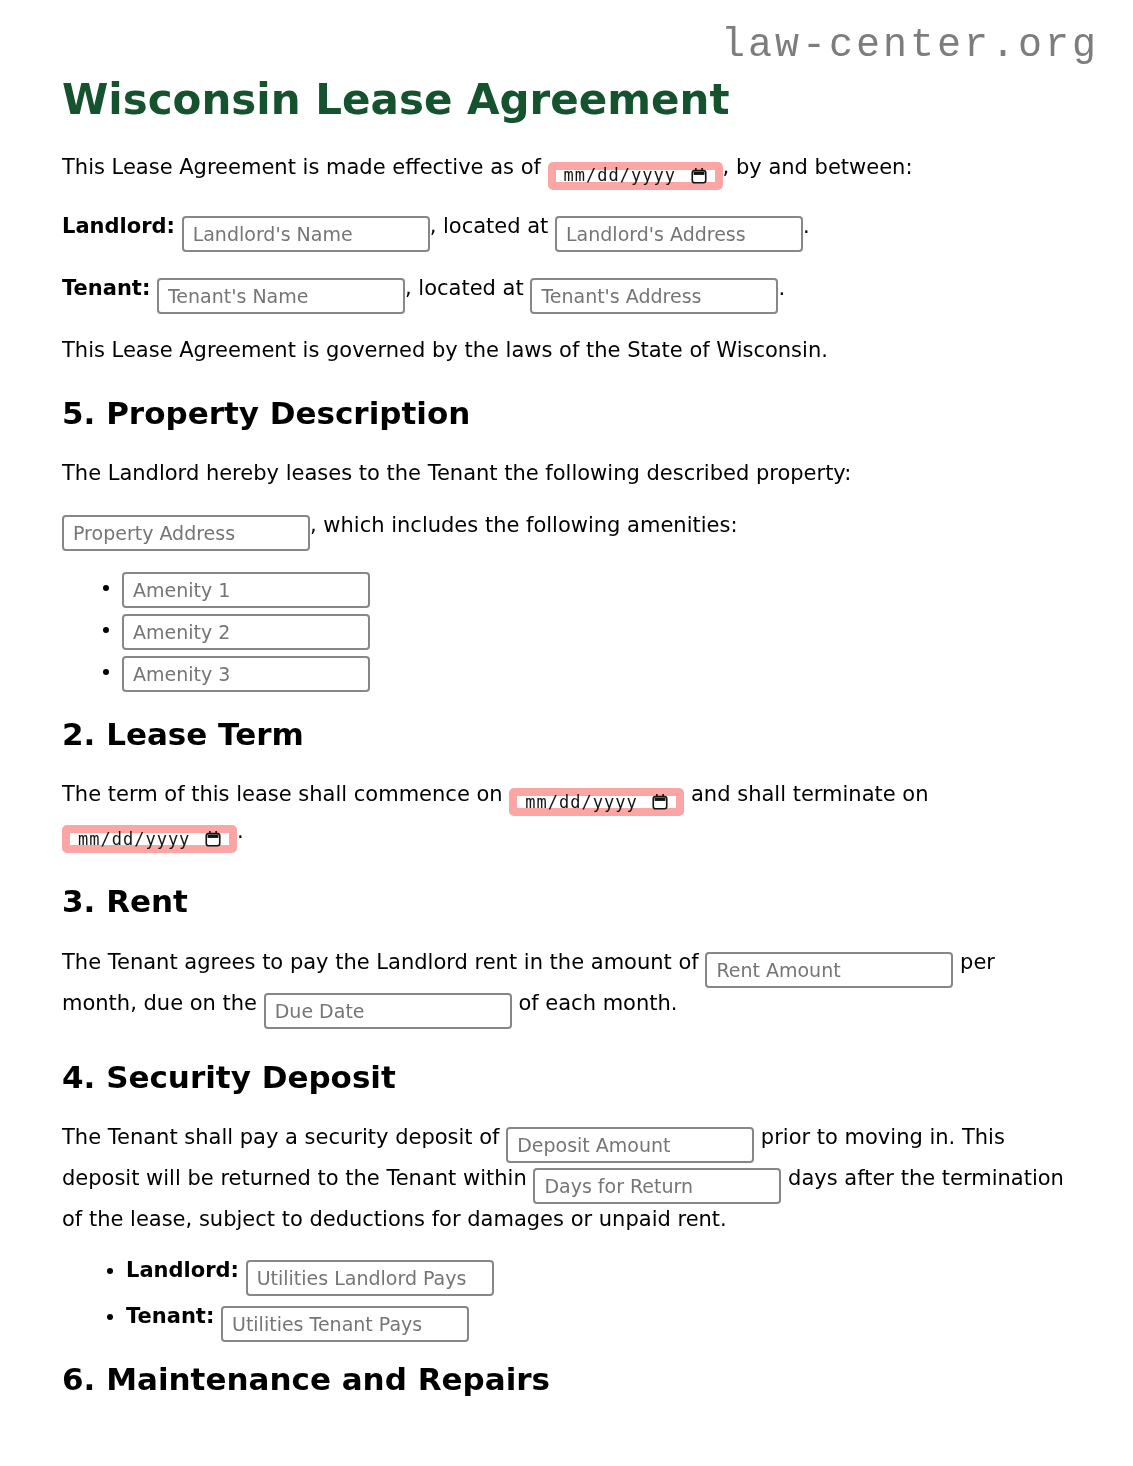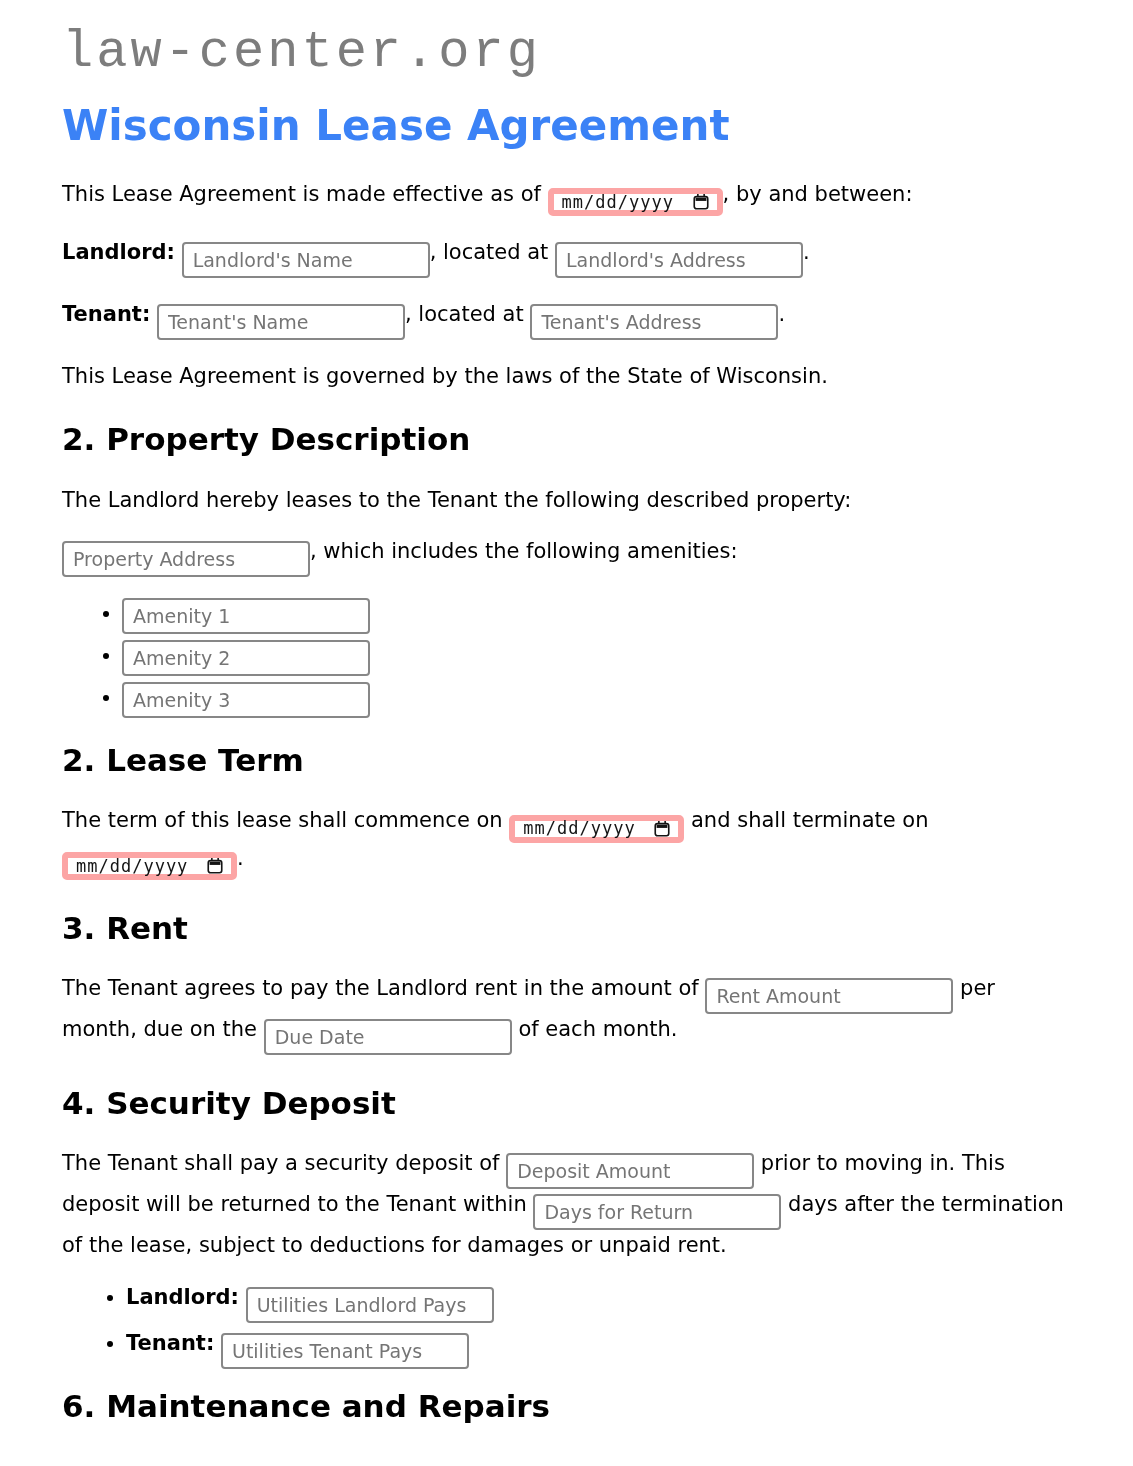--- a/index.html
+++ b/index.html
@@ -8,35 +8,35 @@
     min-height: 1466px;
     box-sizing: border-box;
     padding: 22px 62px 40px 62px;
     font-family: "DejaVu Sans", "Liberation Sans", sans-serif;
     font-size: 21px;
     line-height: 1.45;
     color: #000000;
     background: #ffffff;
   }
   .logo {
-    text-align: left;
+    text-align: right;
     font-family: "Liberation Mono", "DejaVu Sans Mono", monospace;
-    font-size: 52px;
+    font-size: 40px;
     letter-spacing: 3px;
     color: #7d7d7d;
     margin-right: -28px;
     line-height: 1.2;
     white-space: nowrap;
   }
   h1 {
     font-size: 42px;
     font-weight: bold;
-    margin: 18px 0 28px 0;
+    margin: 6px 0 28px 0;
     line-height: 1.15;
-    color: #3b82f6;
+    color: #14532d;
   }
   h2 {
     font-size: 31px;
     font-weight: bold;
     margin: 30px 0 26px 0;
     line-height: 1.2;
     color: #000;
   }
   p { margin: 21px 0; }
   strong { font-weight: bold; }
@@ -56,21 +56,21 @@
   }
   input.text::placeholder { color: #757575; opacity: 1; }
 
   .datebox {
     display: inline-flex;
     align-items: center;
     justify-content: space-between;
     width: 175px;
     height: 28px;
     box-sizing: border-box;
-    border: 6px solid #fca5a5;
+    border: 8px solid #fca5a5;
     border-radius: 5px;
     padding: 0 7px 0 8px;
     background: #fff;
     vertical-align: -7px;
     cursor: default;
   }
   .datetext {
     font-family: "DejaVu Sans Mono", "Liberation Mono", monospace;
     font-size: 17px;
     letter-spacing: 1px;
@@ -113,21 +113,21 @@
           <line x1="13.5" y1="1.2" x2="13.5" y2="4.5" stroke="#141414" stroke-width="1.8"></line>
         </svg>
       </span><span>, by and between:</span></p>
 
   <p><strong>Landlord:</strong> <input class="text" type="text" placeholder="Landlord's Name" style=""><span>, located at </span><input class="text" type="text" placeholder="Landlord's Address" style=""><span>.</span></p>
 
   <p><strong>Tenant:</strong> <input class="text" type="text" placeholder="Tenant's Name" style=""><span>, located at </span><input class="text" type="text" placeholder="Tenant's Address" style=""><span>.</span></p>
 
   <p>This Lease Agreement is governed by the laws of the State of Wisconsin.</p>
 
-  <h2>2. Property Description</h2>
+  <h2>5. Property Description</h2>
 
   <p>The Landlord hereby leases to the Tenant the following described property:</p>
 
   <p><input class="text" type="text" placeholder="Property Address" style=""><span>, which includes the following amenities:</span></p>
 
   <ul class="amenities">
     <li><input class="text" type="text" placeholder="Amenity 1" style=""></li>
     <li><input class="text" type="text" placeholder="Amenity 2" style=""></li>
     <li><input class="text" type="text" placeholder="Amenity 3" style=""></li>
   </ul>

